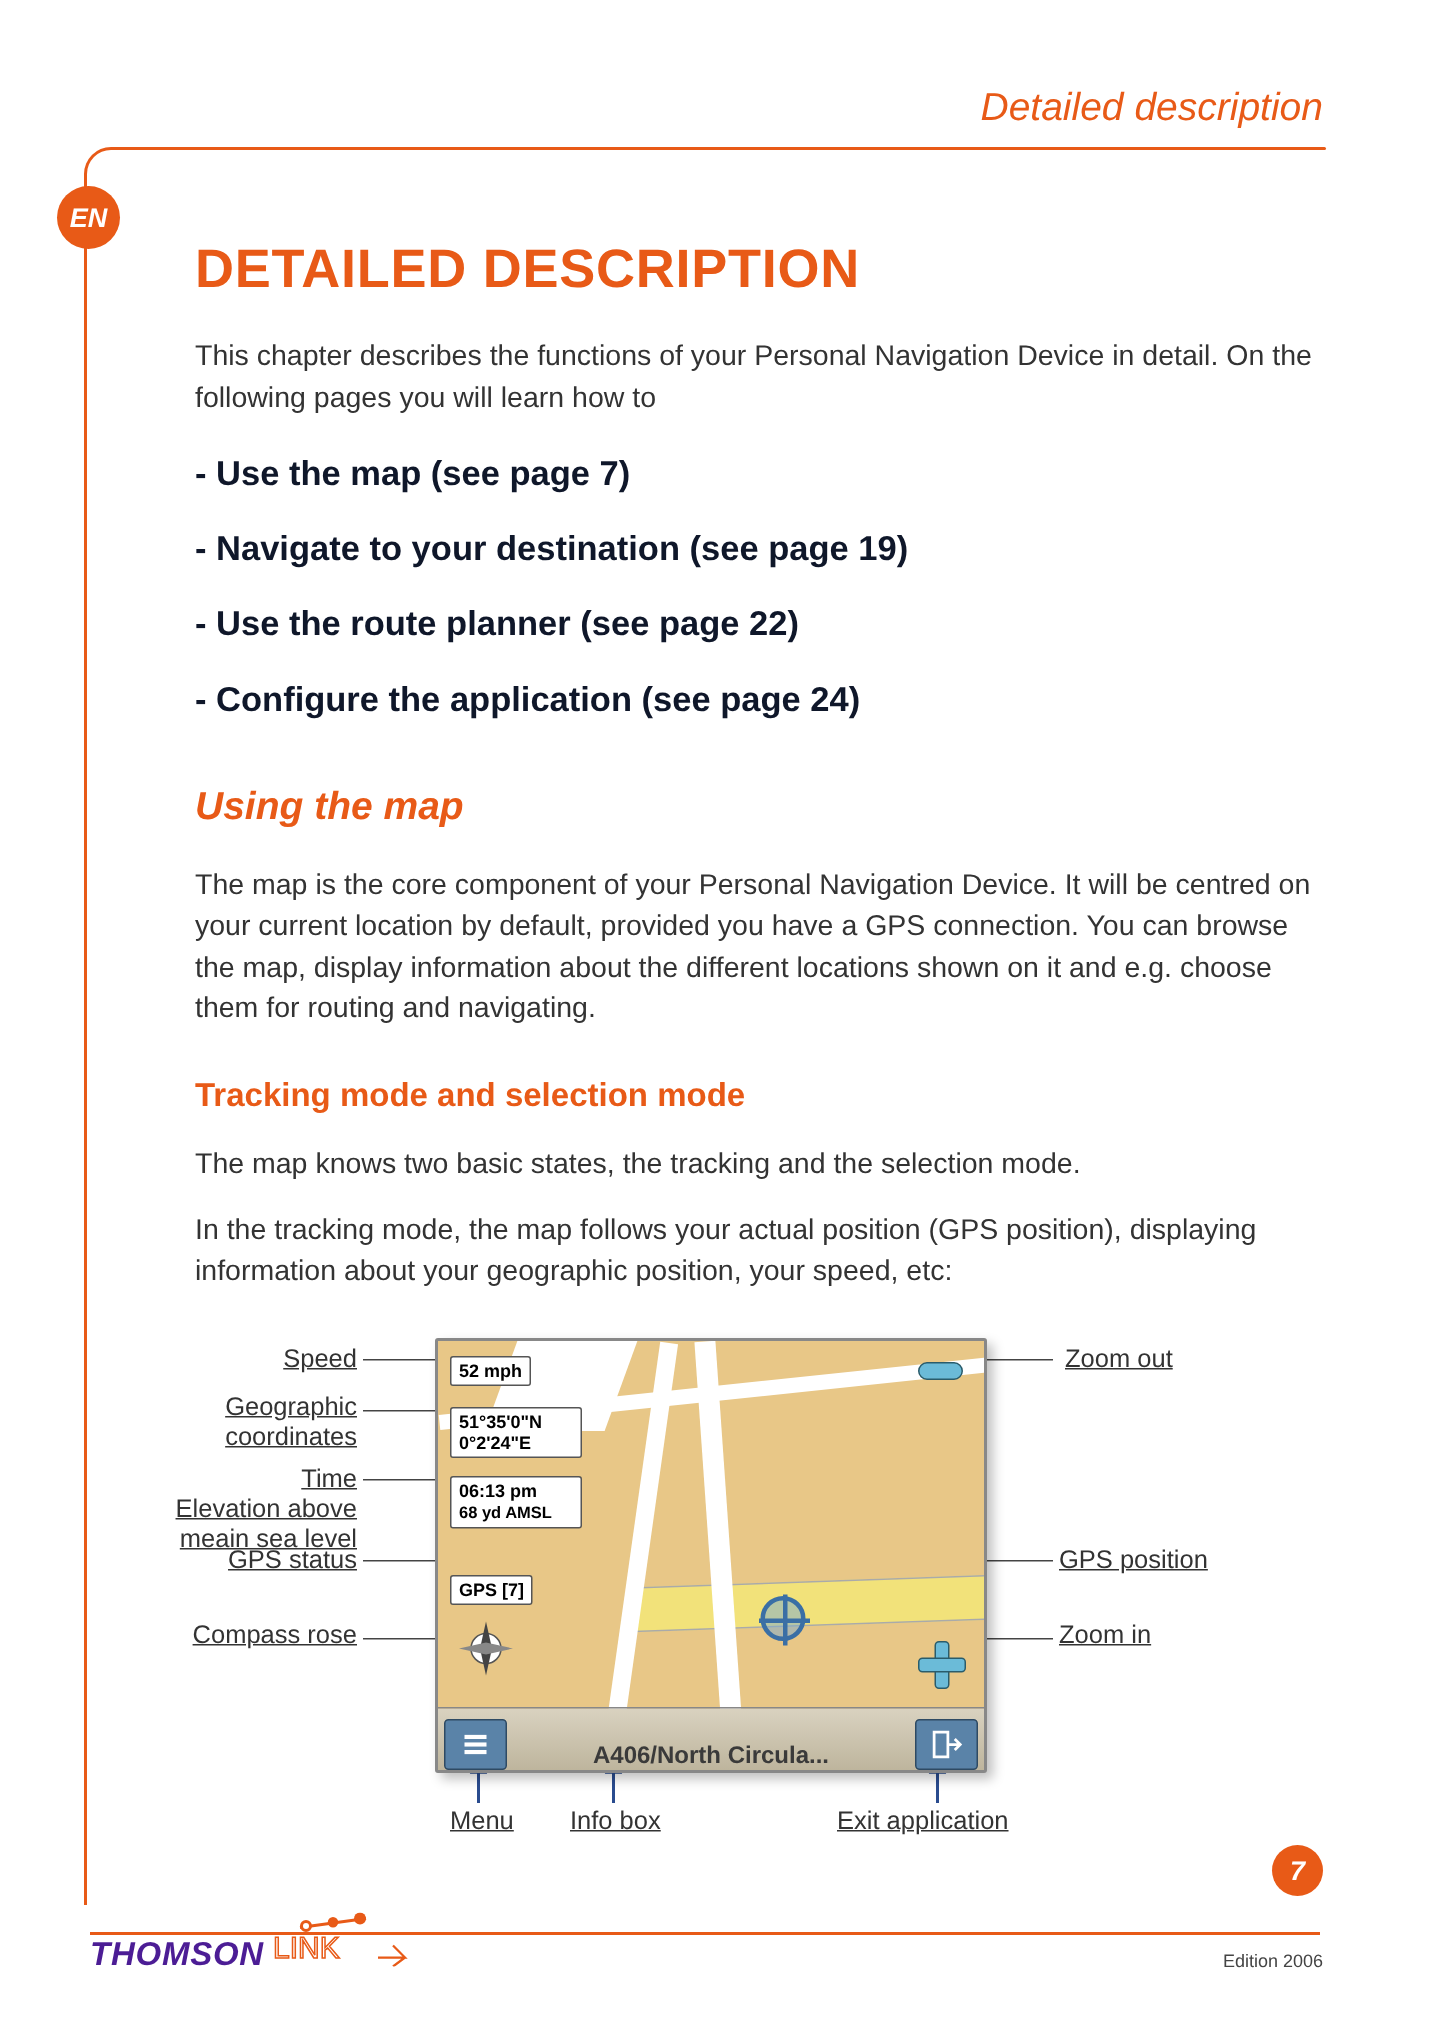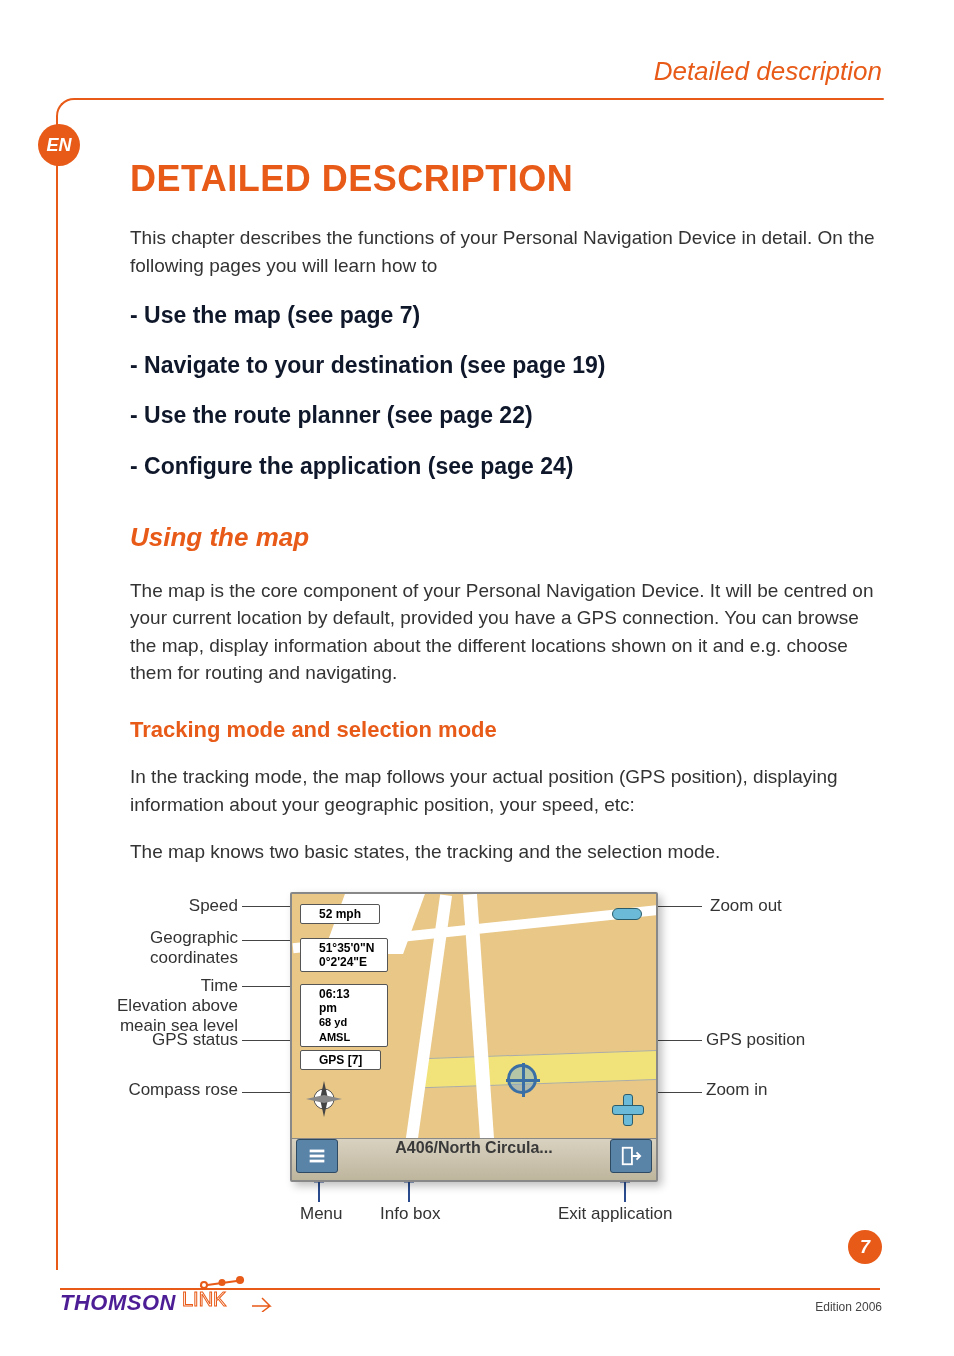--- a/index.html
+++ b/index.html
@@ -17,41 +17,41 @@
   h2.sub { color: #E85A17; font-size: 26px; font-weight: 700; margin-top: 40px; margin-bottom: 24px; font-style: italic; }
   h3.subsub { color: #E85A17; font-size: 22px; font-weight: 700; margin-top: 30px; margin-bottom: 20px; }
   .figure { position: relative; width: 700px; height: 350px; margin-top: 10px; }
   .map { position: absolute; top: 10px; left: 160px; width: 368px; height: 290px; background: #E8C787; border: 2px solid #888; border-radius: 2px; box-shadow: 4px 4px 8px rgba(0,0,0,0.25); overflow: hidden; }
   .map-road { position: absolute; background: #fff; }
   .r1 { top: 0; left: 42px; width: 80px; height: 60px; background: #fff; transform: skewX(-20deg); }
   .r2 { top: 0; left: 130px; width: 12px; height: 260px; background: #fff; transform: rotate(8deg); }
   .r3 { top: 0; left: 180px; width: 14px; height: 260px; background: #fff; transform: rotate(-4deg); }
   .r4 { top: 30px; left: 0; width: 370px; height: 10px; background: #fff; transform: rotate(-6deg); }
   .r5 { top: 160px; left: 130px; width: 240px; height: 30px; background: #F2E27A; transform: rotate(-2deg); border-top: 1px solid #aaa; border-bottom: 1px solid #aaa; }
-  .map-info { position: absolute; left: 8px; background: #fff; border: 1px solid #555; border-radius: 2px; font-family: "Arial Black", Arial, sans-serif; font-size: 12px; font-weight: 700; color: #000; padding: 2px 18px; line-height: 1.2; }
+  .map-info { position: absolute; left: 8px; background: #fff; border: 1px solid #555; border-radius: 2px; font-family: "Arial Black", Arial, sans-serif; font-size: 12px; font-weight: 700; color: #000; padding: 2px 5px; line-height: 1.2; }
   .info-speed { top: 10px; }
   .info-coords { top: 44px; width: 88px; }
   .info-time { top: 90px; width: 88px; }
   .info-gps { top: 156px; }
   .compass { position: absolute; top: 185px; left: 12px; width: 40px; height: 40px; }
   .compass svg { width: 40px; height: 40px; }
   .zoom-out { position: absolute; top: 14px; right: 14px; width: 30px; height: 12px; background: #6BBBD8; border-radius: 6px; border: 1px solid #2A5C6B; }
   .zoom-in { position: absolute; top: 200px; right: 14px; width: 30px; height: 30px; }
   .zoom-in::before, .zoom-in::after { content: ""; position: absolute; background: #6BBBD8; border: 1px solid #2A5C6B; }
   .zoom-in::before { left: 11px; top: 0; width: 8px; height: 30px; border-radius: 3px; }
   .zoom-in::after { top: 11px; left: 0; width: 30px; height: 8px; border-radius: 3px; }
   .gps-pos { position: absolute; top: 170px; left: 215px; width: 30px; height: 30px; border: 3px solid #3A6FA5; border-radius: 50%; background: rgba(120,170,210,0.5); }
   .gps-pos::before, .gps-pos::after { content: ""; position: absolute; background: #3A6FA5; }
   .gps-pos::before { left: 12px; top: -4px; width: 3px; height: 34px; }
   .gps-pos::after { top: 12px; left: -4px; width: 34px; height: 3px; }
-  .bottom-bar { position: absolute; bottom: 0; left: 0; right: 0; height: 42px; background: linear-gradient(#D9D2C0, #BEB59D); border-top: 1px solid #888; display: flex; align-items: flex-start; }
+  .bottom-bar { position: absolute; bottom: 0; left: 0; right: 0; height: 42px; background: linear-gradient(#D9D2C0, #BEB59D); border-top: 1px solid #888; display: flex; align-items: flex-end; }
   .bb-btn { width: 42px; height: 34px; margin: 0 4px; background: #5A83A8; border-radius: 3px; border: 1px solid #2E4A63; display: flex; align-items: center; justify-content: center; }
   .bb-btn svg { width: 22px; height: 22px; }
   .bb-text { flex: 1; font-family: Arial, sans-serif; font-weight: 700; font-size: 16px; color: #3A3A3A; text-align: center; }
-  .label { position: absolute; font-size: 17px; color: #333; font-weight: 300; text-align: right; }
+  .label { position: absolute; font-size: 17px; color: #333; font-weight: 300; text-align: right; text-decoration: underline; }
   .label.right-side { text-align: left; }
   .leader { position: absolute; height: 1px; background: #444; }
   .arrow-blue { stroke: #2A4C8F; fill: #2A4C8F; }
   .page-num { position: absolute; bottom: 92px; right: 72px; width: 34px; height: 34px; border-radius: 50%; background: #E85A17; color: #fff; font-style: italic; font-weight: 600; font-size: 18px; display: flex; align-items: center; justify-content: center; }
   .rule-bottom { position: absolute; bottom: 66px; left: 60px; width: 820px; height: 2px; background: #E85A17; }
   .edition { position: absolute; bottom: 42px; right: 72px; font-size: 12px; color: #444; }
   .logo { position: absolute; bottom: 40px; left: 60px; display: flex; align-items: flex-end; gap: 2px; }
   .logo-thomson { color: #4c1d95; font-style: italic; font-weight: 800; font-size: 22px; letter-spacing: 0.5px; }
   .logo-link { margin-left: 4px; }
   .logo-link svg { height: 26px; width: 92px; }
@@ -73,22 +73,22 @@
     <p class="body">This chapter describes the functions of your Personal Navigation Device in detail. On the following pages you will learn how to</p>
     <p class="li">- Use the map (see page 7)</p>
     <p class="li">- Navigate to your destination (see page 19)</p>
     <p class="li">- Use the route planner (see page 22)</p>
     <p class="li">- Configure the application (see page 24)</p>
 
     <h2 class="sub">Using the map</h2>
     <p class="body">The map is the core component of your Personal Navigation Device. It will be centred on your current location by default, provided you have a GPS connection. You can browse the map, display information about the different locations shown on it and e.g. choose them for routing and navigating.</p>
 
     <h3 class="subsub">Tracking mode and selection mode</h3>
+    <p class="body" style="margin-bottom:16px">The map knows two basic states, the tracking and the selection mode.</p>
     <p class="body">In the tracking mode, the map follows your actual position (GPS position), displaying information about your geographic position, your speed, etc:</p>
-    <p class="body" style="margin-bottom:16px">The map knows two basic states, the tracking and the selection mode.</p>
 
     <div class="figure">
 
       <div class="label" style="top:14px; left:0; width:108px;">Speed</div>
       <div class="leader" style="top:24px; left:112px; width:50px;"></div>
 
       <div class="label" style="top:46px; left:0; width:108px; white-space:pre-line;">Geographic
 coordinates</div>
       <div class="leader" style="top:58px; left:112px; width:50px;"></div>
 

